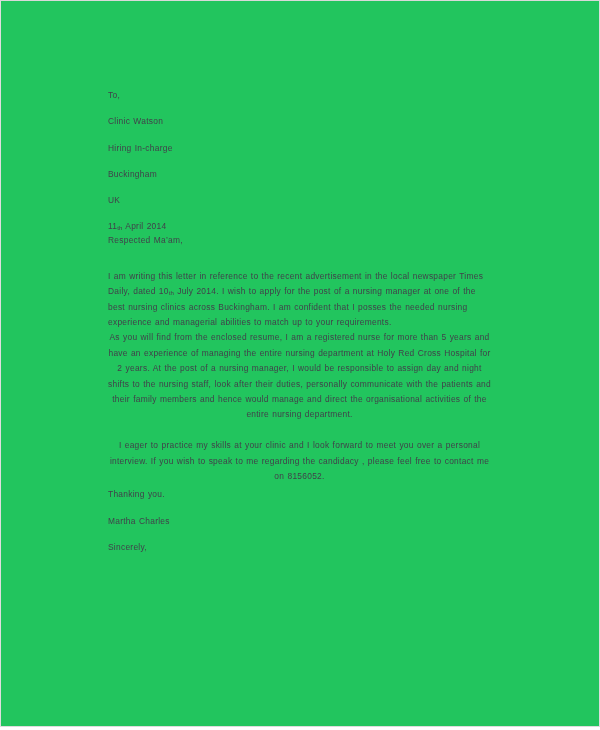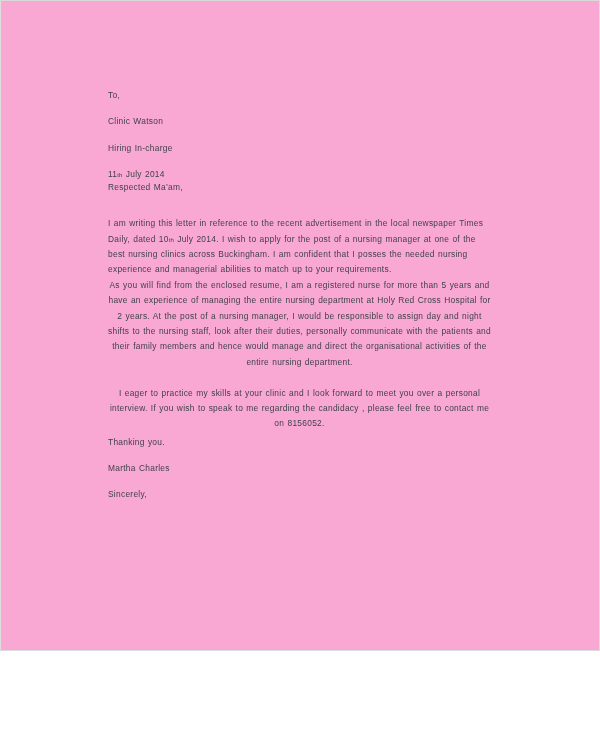--- a/index.html
+++ b/index.html
@@ -11,22 +11,22 @@
     width: 600px;
     height: 730px;
     font-family: "Liberation Sans", "DejaVu Sans", sans-serif;
     overflow: hidden;
   }
 
   .page {
     position: relative;
     box-sizing: border-box;
     width: 600px;
-    height: 651px;
-    background: #f9a8d4;
+    height: 727px;
+    background: #22c55e;
     border: 1px solid #dcdcdc;
     border-top-color: #d9d9d9;
     border-left-color: #dedede;
     overflow: hidden;
   }
 
   .letter {
     position: absolute;
     left: 107px;
     top: 88px;
@@ -90,24 +90,26 @@
 </head>
 <body>
 
 <div class="page">
   <div class="letter">
 
     <div>
       <p class="addr-line">To,</p>
       <p class="addr-line">Clinic Watson</p>
       <p class="addr-line">Hiring In-charge</p>
+      <p class="addr-line">Buckingham</p>
+      <p class="addr-line">UK</p>
     </div>
 
     <div class="meta-block">
-      <p class="meta-line"><span>11</span><sup class="ord">th</sup><span> July 2014</span></p>
+      <p class="meta-line"><span>11</span><sup class="ord">th</sup><span> April 2014</span></p>
       <p class="meta-line">Respected Ma’am,</p>
     </div>
 
     <div class="body-block">
       <p class="para"><span>I am writing this letter in reference to the recent advertisement in the local newspaper Times Daily, dated 10</span><sup class="ord">th</sup><span> July 2014. I wish to apply for the post of a nursing manager at one of the best nursing clinics across Buckingham. I am confident that I posses the needed nursing experience and managerial abilities to match up to your requirements.</span></p>
       <p class="para">As you will find from the enclosed resume, I am a registered nurse for more than 5 years and have an experience of managing the entire nursing department at Holy Red Cross Hospital for 2 years. At the post of a nursing manager, I would be responsible to assign day and night shifts to the nursing staff, look after their duties, personally communicate with the patients and their family members and hence would manage and direct the organisational activities of the entire nursing department.</p>
       <p class="para spaced">I eager to practice my skills at your clinic and I look forward to meet you over a personal interview. If you wish to speak to me regarding the candidacy , please feel free to contact me on 8156052.</p>
     </div>
 
     <div class="closing-block">

